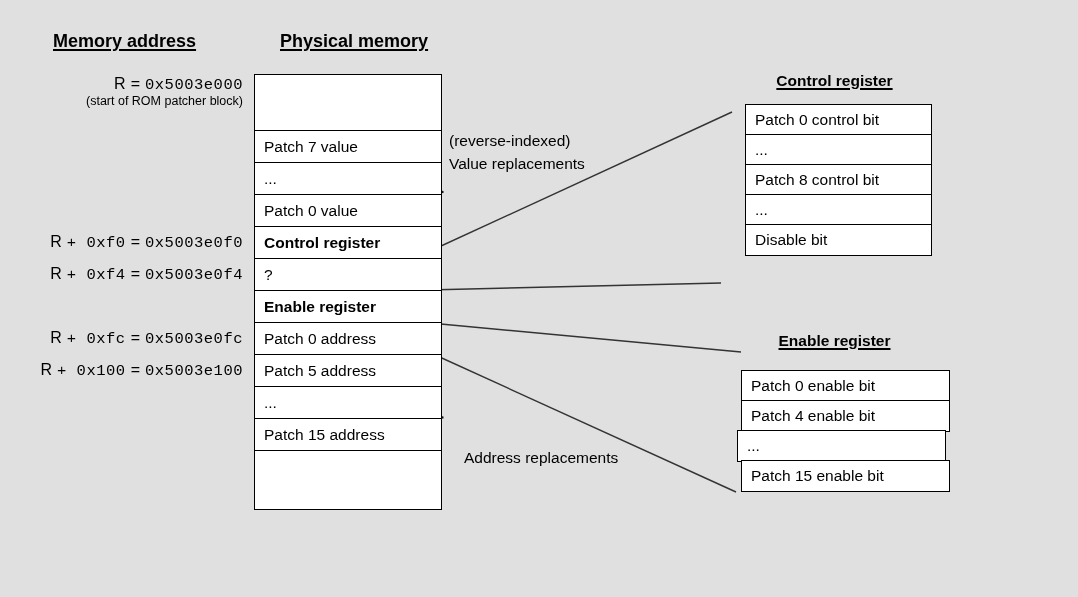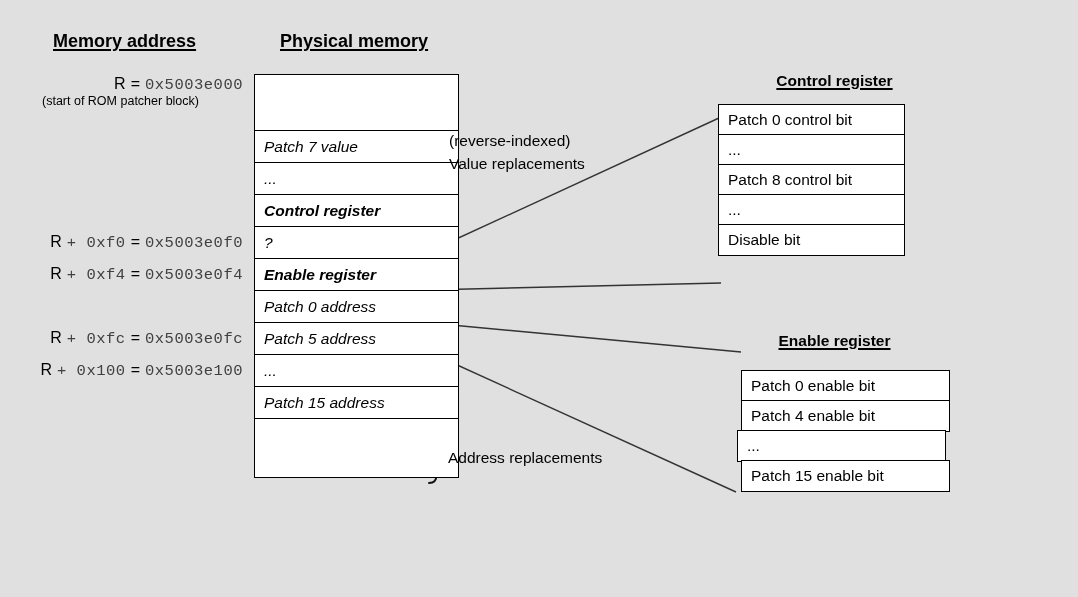--- a/index.html
+++ b/index.html
@@ -19,51 +19,51 @@
   .vtable{position:absolute;}
   .vtable .cell{
     box-sizing:border-box;background:#fff;border:1.6px solid #000;
     display:flex;align-items:center;padding-left:9px;
     font-size:15.5px;white-space:nowrap;margin-top:-1.6px;
   }
   .vtable .cell:first-child{margin-top:0;}
   .cell.b{font-weight:bold;}
 
   #mem-table{left:254px;top:74px;}
-  #mem-table .cell{width:205px;height:33.6px;font-style:italic;}
+  #mem-table .cell{width:188px;height:33.6px;}
   #mem-table .cell.tall-top{height:57.6px;}
   #mem-table .cell.tall-bottom{height:59.6px;}
 
-  #ctrl-table{left:718px;top:104px;}
+  #ctrl-table{left:745px;top:104px;}
   #ctrl-table .cell{width:187px;height:31.6px;}
 
   #en-table{left:741px;top:370px;}
   #en-table .cell{width:209px;height:31.6px;}
   #en-table .cell.shift{margin-left:-4px;}
 
   .reg-header{
     position:absolute;width:187px;text-align:center;
     font-size:15.5px;font-weight:bold;white-space:nowrap;
     text-decoration:underline;text-decoration-thickness:1.6px;text-underline-offset:2px;
   }
   #ctrl-header{left:741px;top:72px;}
   #en-header{left:741px;top:332px;}
 
   
   .addr{
     position:absolute;right:835px;display:flex;gap:5px;align-items:baseline;
     justify-content:flex-end;white-space:nowrap;
   }
   .addr .sans{font-size:16px;color:#000;}
-  .addr .mono{font-family:"Liberation Mono",monospace;font-size:15.5px;color:#404040;letter-spacing:0.5px;}
-  .addr-note{position:absolute;right:879px;font-size:12.5px;white-space:nowrap;}
+  .addr .mono{font-family:"Liberation Mono",monospace;font-size:15.5px;color:#000000;letter-spacing:0.5px;}
+  .addr-note{position:absolute;right:835px;font-size:12.5px;white-space:nowrap;}
 
   .annot{position:absolute;font-size:15.5px;line-height:23px;white-space:nowrap;}
   #annot-value{left:449px;top:129px;}
-  #annot-addr{left:448px;top:446px;}
+  #annot-addr{left:464px;top:446px;}
 
   #overlay{position:absolute;left:0;top:0;pointer-events:none;}
 </style>
 </head>
 <body>
 
 <div id="canvas">
 
   <svg id="overlay" width="1078" height="597" viewBox="0 0 1078 597">
     <line x1="428" y1="252" x2="732" y2="112" stroke="#333" stroke-width="1.4"></line>
@@ -109,20 +109,21 @@
     <span class="sans">R</span>
     <span class="mono">+ 0x100</span>
     <span class="sans">=</span>
     <span class="mono">0x5003e100</span>
   </div>
 
   <div class="vtable" id="mem-table">
     <div class="cell tall-top"></div>
     <div class="cell">Patch 7 value</div>
     <div class="cell">...</div>
+    <div class="cell">Patch 0 value</div>
     <div class="cell b">Control register</div>
     <div class="cell">?</div>
     <div class="cell b">Enable register</div>
     <div class="cell">Patch 0 address</div>
     <div class="cell">Patch 5 address</div>
     <div class="cell">...</div>
     <div class="cell">Patch 15 address</div>
     <div class="cell tall-bottom"></div>
   </div>
 

